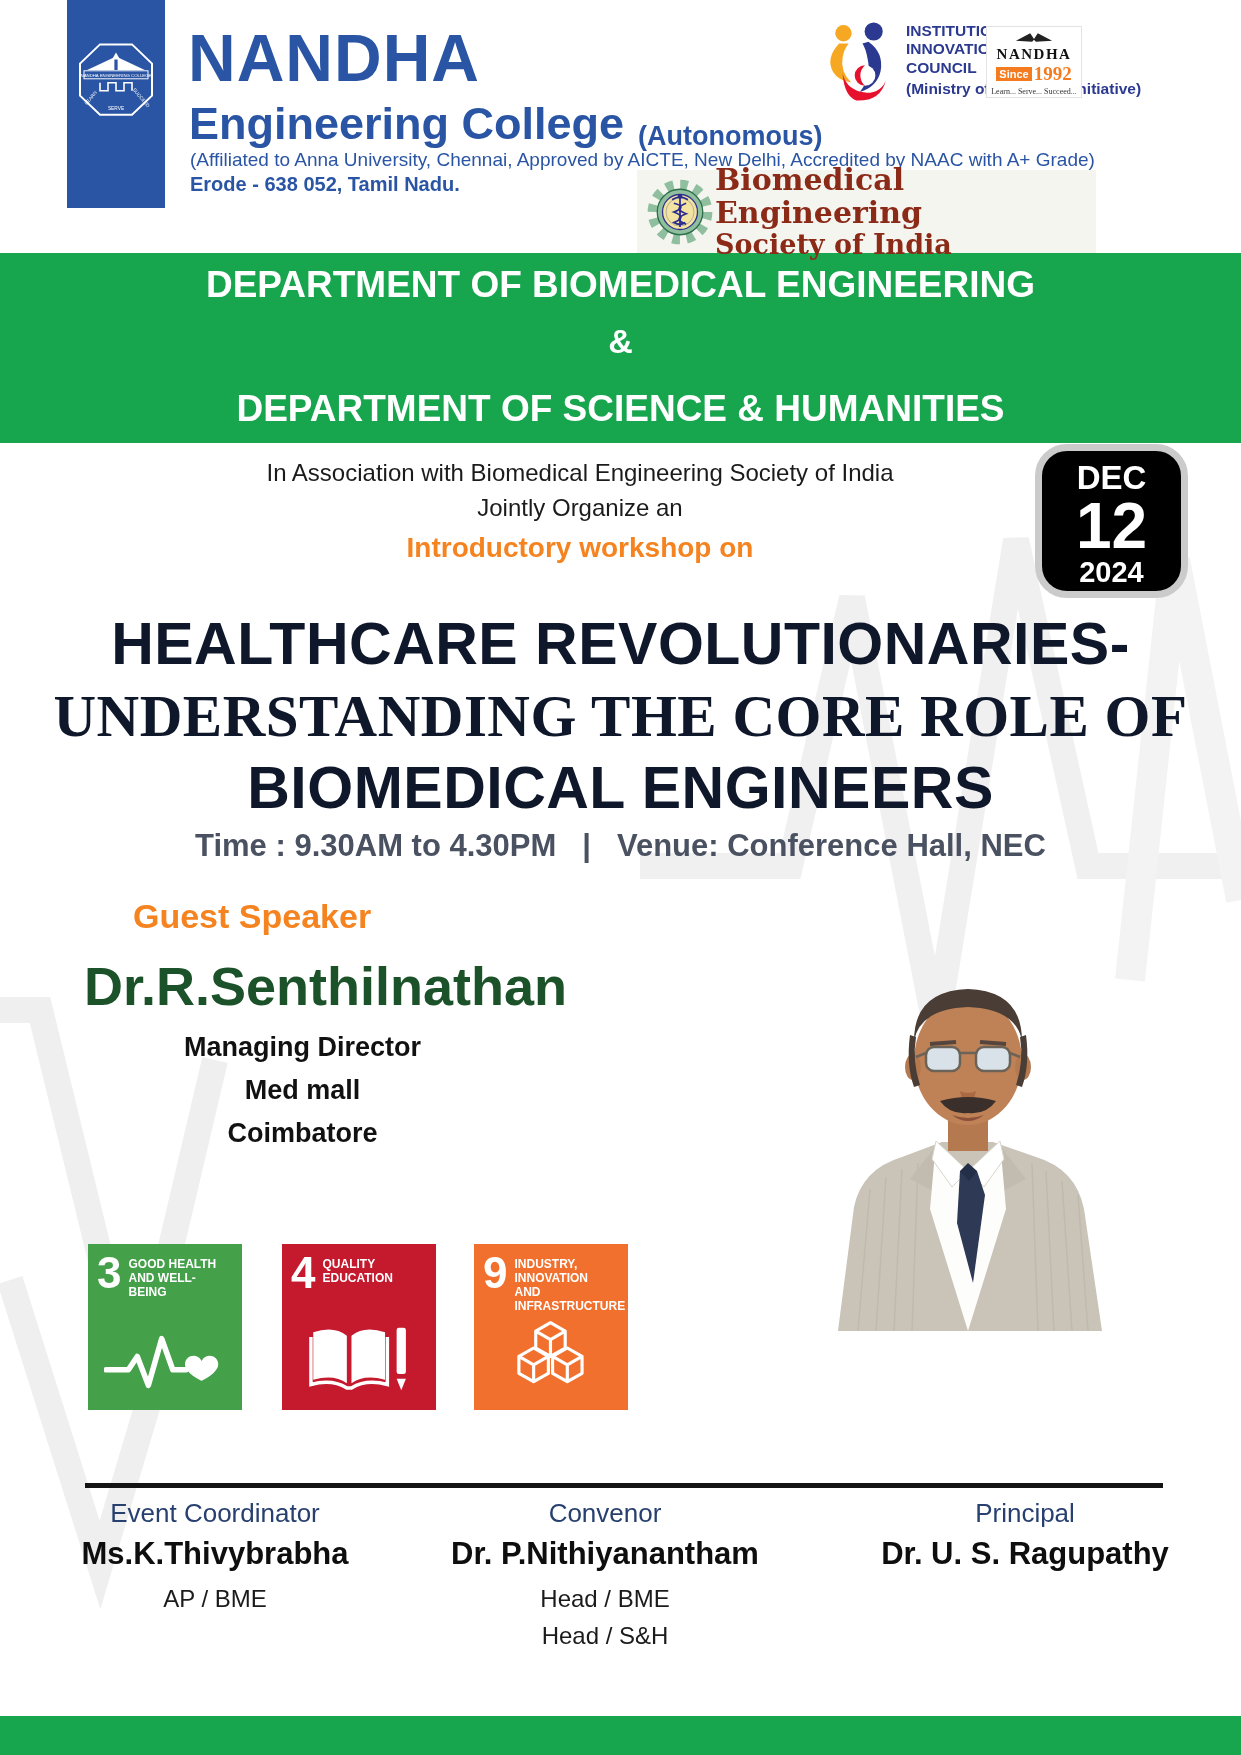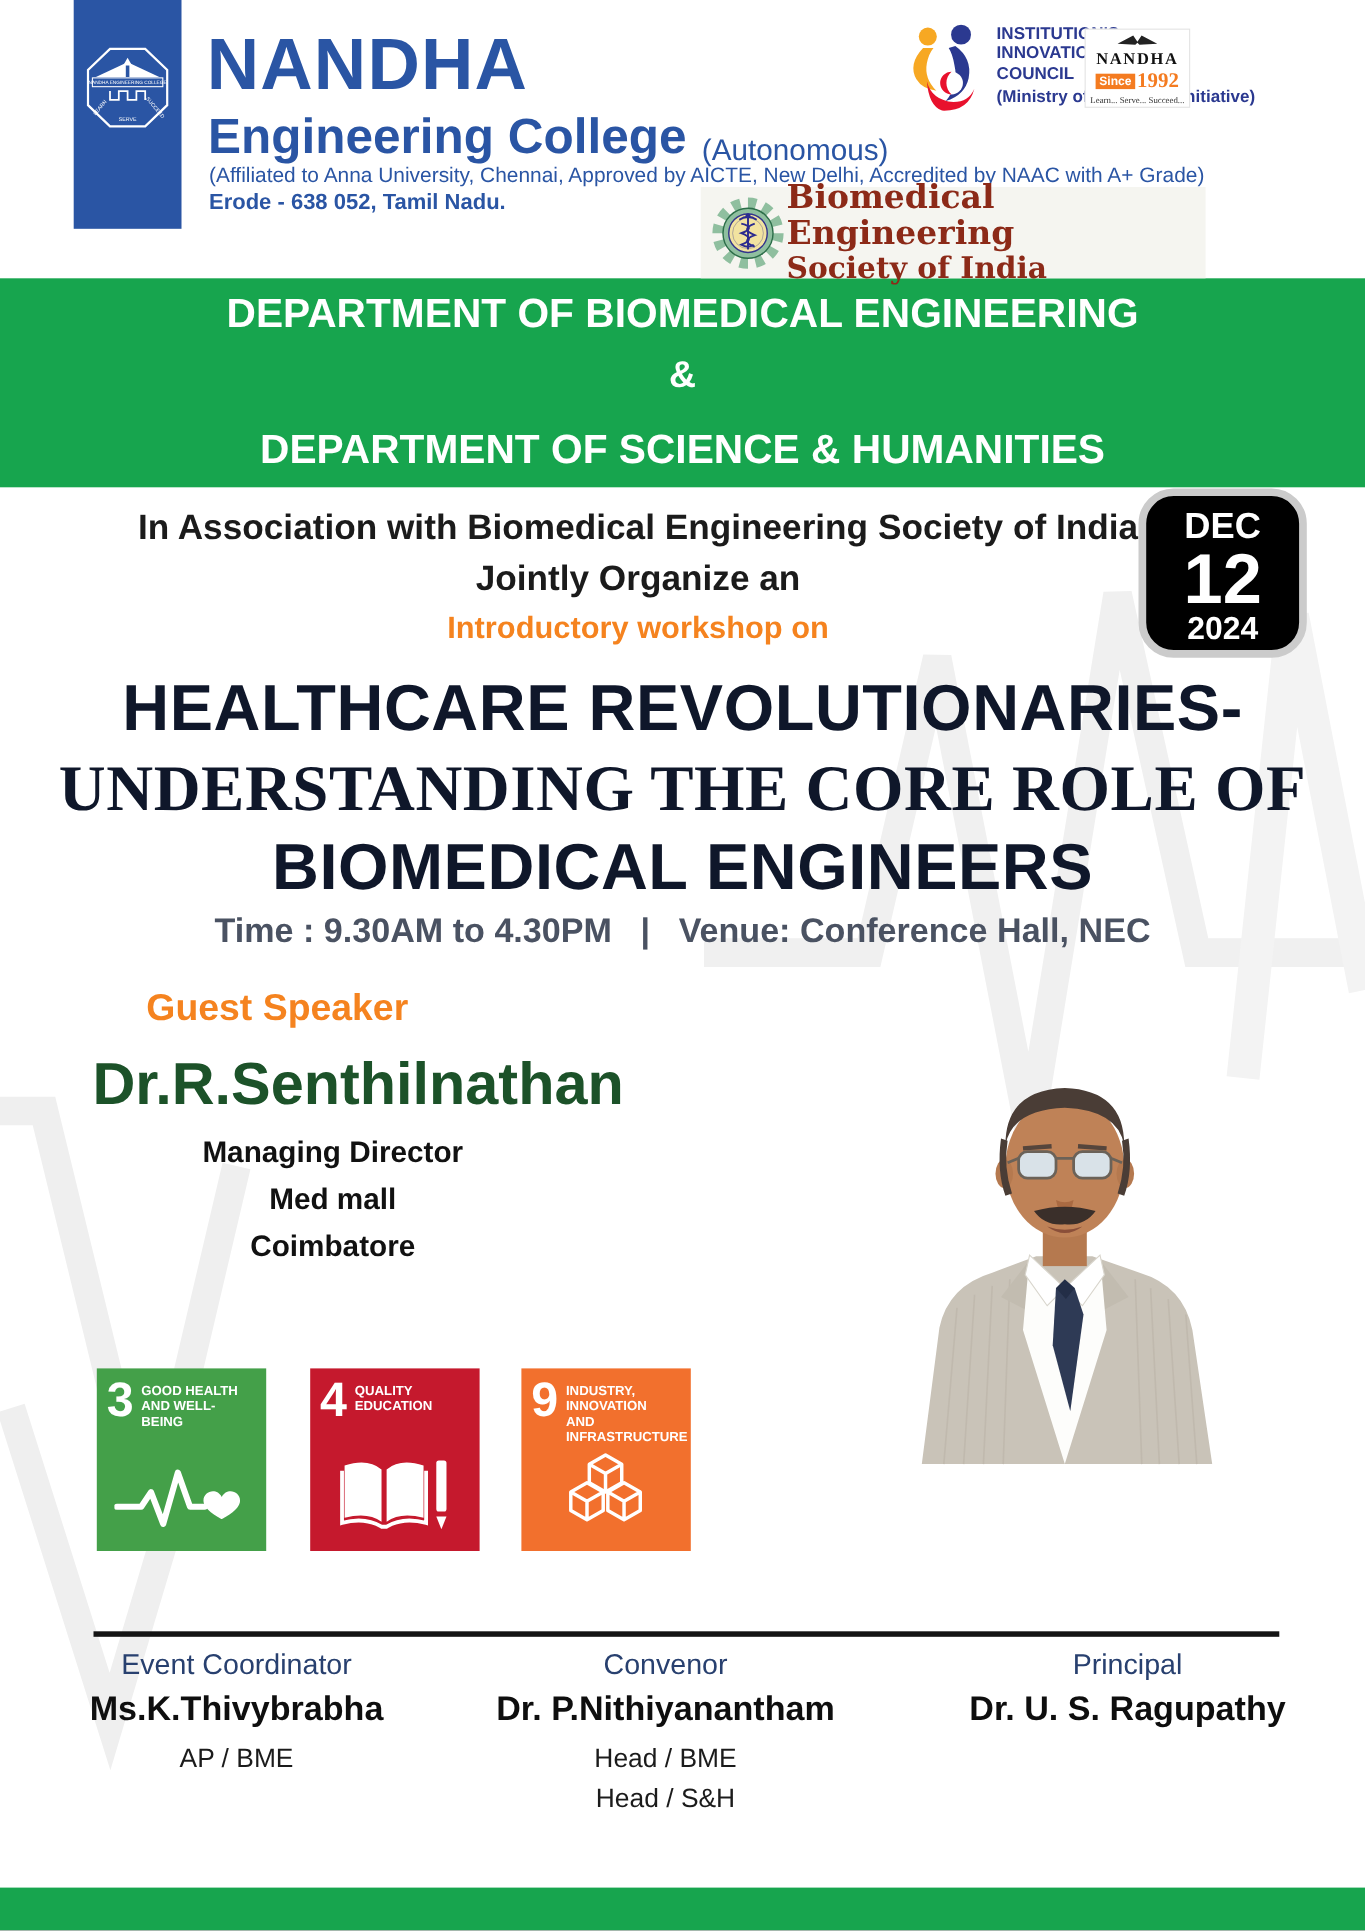--- a/index.html
+++ b/index.html
@@ -8,21 +8,21 @@
     font-family:"Liberation Sans",sans-serif;margin:0 auto;
   }
   .abs{position:absolute;}
   
   .wm{position:absolute;inset:0;z-index:0;}
   
   .blue-rect{left:67px;top:0;width:98px;height:208px;background:#2A55A4;display:flex;align-items:flex-start;justify-content:center;z-index:1;}
   .brand-name{left:188px;top:20px;font-size:66px;font-weight:800;color:#2A55A4;letter-spacing:1px;z-index:1;}
   .brand-sub{left:189px;top:96px;display:flex;align-items:center;gap:14px;z-index:1;}
   .brand-sub .big{font-size:45px;font-weight:800;color:#2A55A4;}
-  .brand-sub .small{font-size:27px;font-weight:400;color:#2A55A4;margin-top:25px;}
+  .brand-sub .small{font-size:27px;font-weight:700;color:#2A55A4;margin-top:25px;}
   .affiliation{left:190px;top:149px;font-size:19px;color:#2A55A4;z-index:1;}
   .address{left:190px;top:173px;font-size:20px;font-weight:700;color:#2A55A4;z-index:1;}
   .iic{left:820px;top:22px;display:flex;gap:8px;align-items:flex-start;z-index:1;}
   .iic-text div{font-size:15.5px;font-weight:800;color:#2B3990;line-height:1.18;}
   .iic-note{font-size:9px;font-weight:700;color:#D42027;margin-top:3px;}
   .since-badge{left:986px;top:26px;width:96px;height:72px;background:#fff;border:1px solid #E3E3E3;text-align:center;padding-top:2px;box-sizing:border-box;z-index:1;}
   .since-name{font-family:"Liberation Serif",serif;font-size:15px;font-weight:700;color:#111;letter-spacing:1.5px;line-height:1;}
   .since-row{display:flex;justify-content:center;align-items:center;gap:2px;margin-top:1px;}
   .since-word{background:#F47B20;color:#fff;font-size:11px;font-weight:700;padding:1px 3px;}
   .since-year{color:#F47B20;font-family:"Liberation Serif",serif;font-size:19px;font-weight:700;}
@@ -32,21 +32,21 @@
   .bmesi-text .l1{font-size:30px;}
   .bmesi-text .l2{font-size:27px;}
   
   .green-band{left:0;top:253px;width:1241px;height:190px;background:#17A54E;z-index:1;}
   .band-line{position:absolute;left:0;width:100%;text-align:center;color:#fff;font-weight:800;}
   .dept1{top:11px;font-size:37px;}
   .amp{top:69px;font-size:34px;}
   .dept2{top:135px;font-size:37px;}
   
   .intro{left:60px;top:456px;width:1040px;text-align:center;z-index:1;}
-  .intro .l1,.intro .l2{font-size:32px;color:#1B1B1B;line-height:1.45;font-weight:bold;}
+  .intro .l1,.intro .l2{font-size:24px;color:#1B1B1B;line-height:1.45;}
   .intro .l3{font-size:28px;font-weight:700;color:#F5831F;margin-top:6px;}
   .date-badge{left:1035px;top:444px;width:153px;height:154px;box-sizing:border-box;background:#000000;border:7px solid #CBCBCB;border-radius:32px;color:#fff;text-align:center;font-weight:800;z-index:1;}
   .date-badge .m{font-size:33px;line-height:1;margin-top:10px;}
   .date-badge .d{font-size:64px;line-height:1;}
   .date-badge .y{font-size:29px;line-height:1;}
   
   .title-line{left:0;width:100%;text-align:center;font-size:59px;font-weight:800;color:#0f172a;letter-spacing:.5px;z-index:1;}
   .t1{top:610px;}.t2{top:682px;font-family:Liberation Serif, serif;}.t3{top:754px;}
   .time-row{left:0;top:828px;width:100%;display:flex;justify-content:center;gap:26px;font-size:31px;font-weight:700;color:#4A5262;z-index:1;}
   

